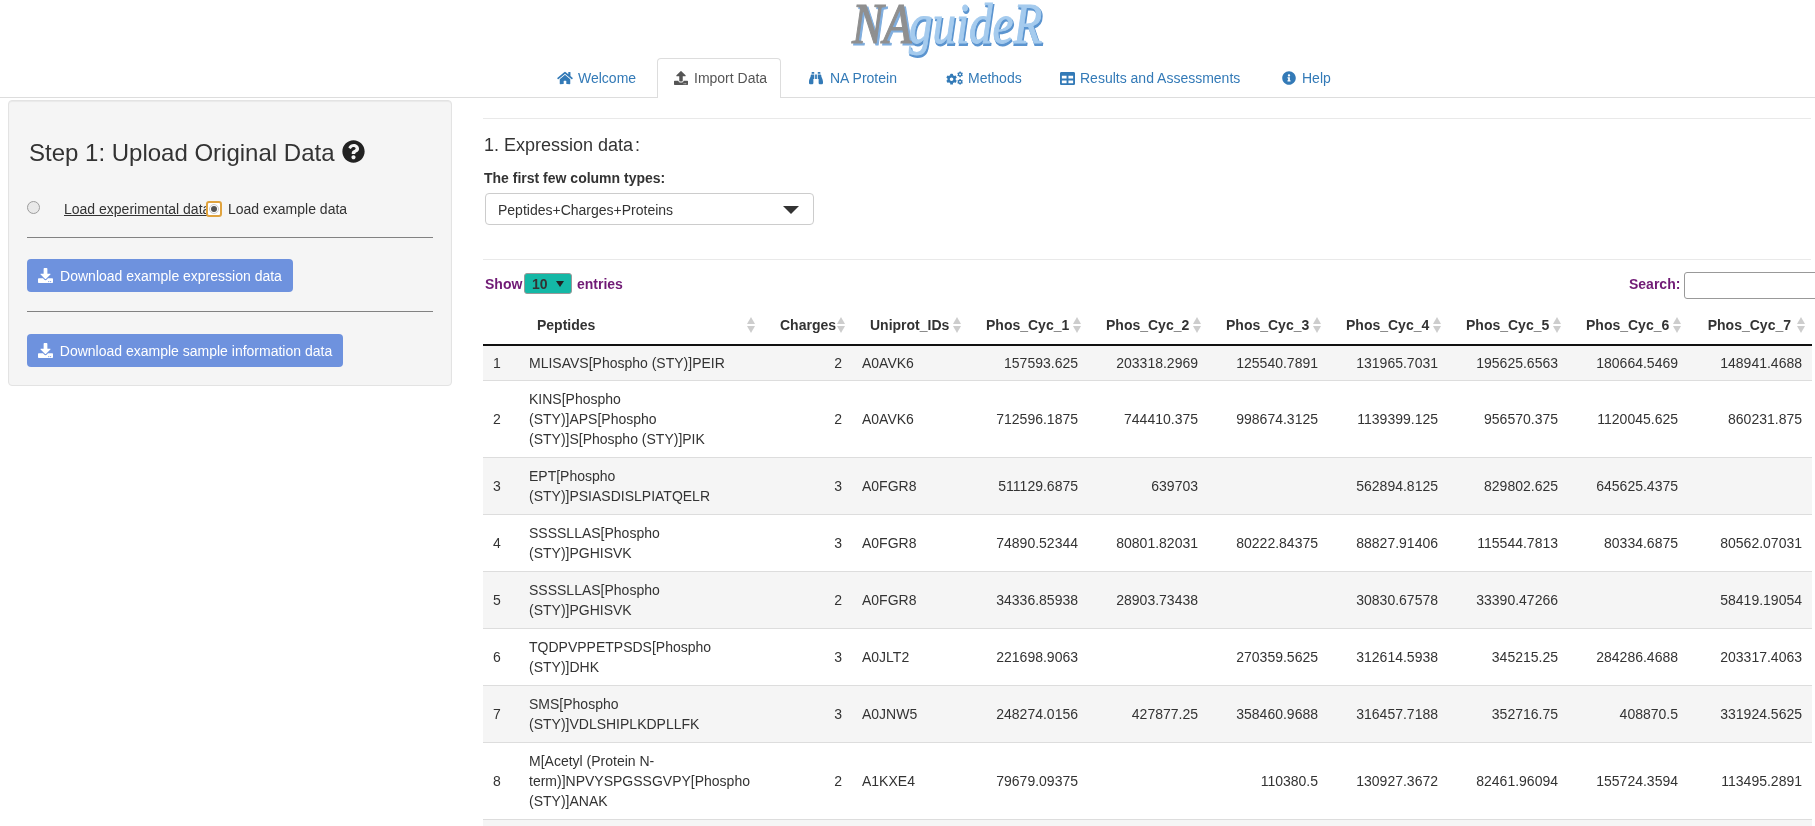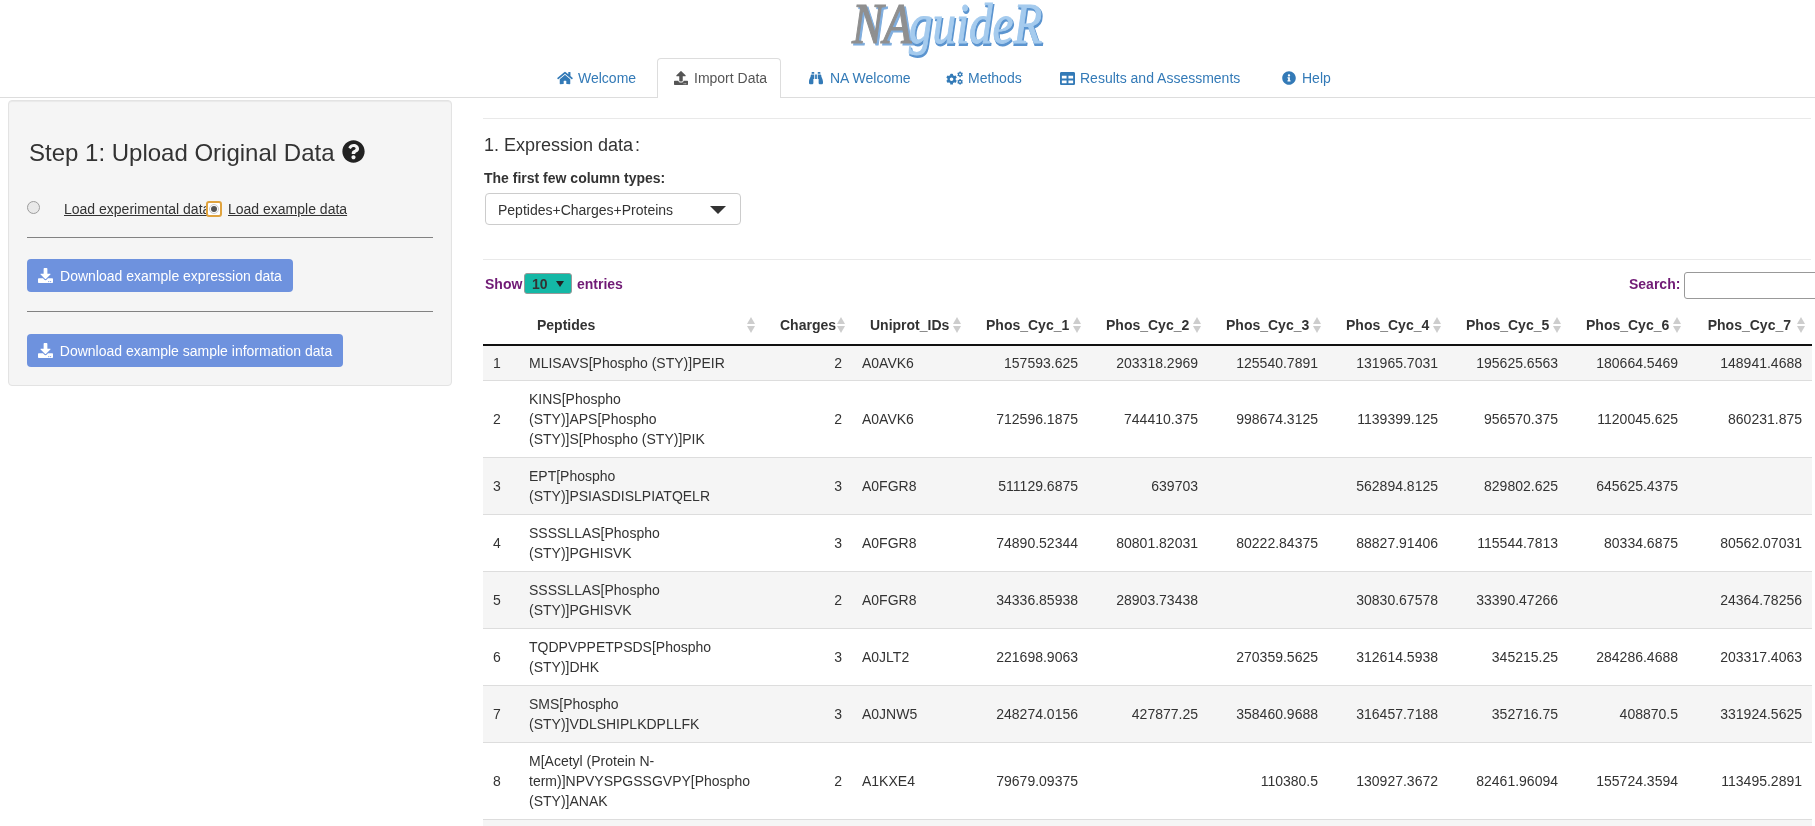--- a/index.html
+++ b/index.html
@@ -23,21 +23,21 @@
 .hr-side { left:27px; width:406px; height:1px; background:#828282; }
 .btn { background:#6E92DE; border-radius:4px; color:#fff; font-size:14px; display:flex; align-items:center; justify-content:center; gap:7px; }
 
 
 .radlab { top:201px; font-size:14px; color:#333; }
 
 
 .hr-main { left:483px; width:1328px; height:1px; background:#e9e9e9; }
 #h-exp { left:484px; top:135px; font-size:18px; color:#333; }
 #lbl-col { left:484px; top:170px; font-size:14px; font-weight:bold; }
-#selbox { left:485px; top:193px; width:256px; height:32px; background:#fff; border:1px solid #ccc; border-radius:4px; }
+#selbox { left:485px; top:193px; width:329px; height:32px; background:#fff; border:1px solid #ccc; border-radius:4px; }
 #selbox .txt { position:absolute; left:12px; top:8px; font-size:14px; color:#333; }
 #selbox .arr { position:absolute; right:14px; top:12px; width:0; height:0; border-left:8px solid transparent; border-right:8px solid transparent; border-top:8px solid #333; }
 
 
 .dtlbl { font-weight:bold; font-size:14px; color:#701a75; }
 #lensel { left:524px; top:273px; width:48px; height:21px; border:1px solid #999; border-radius:3px; background:#14b8a6; }
 #lensel .n { position:absolute; left:7px; top:2px; font-weight:bold; font-size:14px; }
 #lensel .a { position:absolute; right:7px; top:7px; width:0; height:0; border-left:4px solid transparent; border-right:4px solid transparent; border-top:6px solid #222; }
 #searchbox { left:1684px; top:272px; width:140px; height:27px; border:1px solid #999; border-radius:3px; background:#fff; }
 
@@ -82,21 +82,21 @@
   <svg width="14" height="14" viewBox="0 0 512 512" fill="#555">
       <path d="M296 384h-80c-13.3 0-24-10.7-24-24V192h-87.7c-17.8 0-26.7-21.5-14.1-34.1L242.3 5.7c7.5-7.5 19.8-7.5 27.3 0l152.2 152.2c12.6 12.6 3.7 34.1-14.1 34.1H320v168c0 13.3-10.7 24-24 24zm216-8v112c0 13.3-10.7 24-24 24H24c-13.3 0-24-10.7-24-24V376c0-13.3 10.7-24 24-24h136v8c0 30.9 25.1 56 56 56h80c30.9 0 56-25.1 56-56v-8h136c13.3 0 24 10.7 24 24zm-124 88c0-11-9-20-20-20s-20 9-20 20 9 20 20 20 20-9 20-20zm64 0c0-11-9-20-20-20s-20 9-20 20 9 20 20 20 20-9 20-20z"></path>
     </svg>
   <span style="margin-left:6px;">Import Data</span>
 </div>
 
 <div class="abs navitem" style="left:809px;">
   <svg width="14" height="14" viewBox="0 0 512 512" fill="#337ab7">
       <path d="M416 48c0-8.84-7.16-16-16-16h-64c-8.84 0-16 7.16-16 16v48h96V48zM63.91 159.99C61.4 253.84 3.46 274.22 0 404v44c0 17.67 14.33 32 32 32h96c17.67 0 32-14.33 32-32V288h32V128H95.84c-17.63 0-31.45 14.37-31.93 31.99zm384.18 0c-.48-17.62-14.3-31.99-31.93-31.99H320v160h32v160c0 17.67 14.33 32 32 32h96c17.67 0 32-14.33 32-32v-44c-3.46-129.78-61.4-150.16-63.91-244.01zM176 32h-64c-8.84 0-16 7.16-16 16v48h96V48c0-8.84-7.16-16-16-16zm48 256h64V128h-64v160z"></path>
     </svg>
-  <span style="margin-left:7px;">NA Welcome</span>
+  <span style="margin-left:7px;">NA Protein</span>
 </div>
 
 <div class="abs navitem" style="left:946px;">
   <svg width="17" height="14" viewBox="0 0 640 512" fill="#337ab7">
     <g transform="translate(0,90) scale(0.82)">
         <path id="cog" d="M487.4 315.7l-42.6-24.6c4.3-23.2 4.3-47 0-70.2l42.6-24.6c4.9-2.8 7.1-8.6 5.5-14-11.1-35.6-30-67.8-54.7-94.6-3.8-4.1-10-5.1-14.8-2.3L380.8 110c-17.9-15.4-38.5-27.3-60.8-35.1V25.8c0-5.6-3.9-10.5-9.4-11.7-36.7-8.2-74.3-7.8-109.2 0-5.5 1.2-9.4 6.1-9.4 11.7V75c-22.2 7.9-42.8 19.8-60.8 35.1L88.7 85.5c-4.9-2.8-11-1.9-14.8 2.3-24.7 26.7-43.6 58.9-54.7 94.6-1.7 5.4.6 11.2 5.5 14L67.3 221c-4.3 23.2-4.3 47 0 70.2l-42.6 24.6c-4.9 2.8-7.1 8.6-5.5 14 11.1 35.6 30 67.8 54.7 94.6 3.8 4.1 10 5.1 14.8 2.3l42.6-24.6c17.9 15.4 38.5 27.3 60.8 35.1v49.2c0 5.6 3.9 10.5 9.4 11.7 36.7 8.2 74.3 7.8 109.2 0 5.5-1.2 9.4-6.1 9.4-11.7v-49.2c22.2-7.9 42.8-19.8 60.8-35.1l42.6 24.6c4.9 2.8 11 1.9 14.8-2.3 24.7-26.7 43.6-58.9 54.7-94.6 1.5-5.5-.7-11.3-5.6-14.1zM256 336c-44.1 0-80-35.9-80-80s35.9-80 80-80 80 35.9 80 80-35.9 80-80 80z"></path>
       </g>
     <g transform="translate(420,10) scale(0.43)">
         <use href="#cog"></use>
       </g>
@@ -127,21 +127,21 @@
       <path d="M504 256c0 136.997-111.043 248-248 248S8 392.997 8 256C8 119.083 119.043 8 256 8s248 111.083 248 248zM262.655 90c-54.497 0-89.255 22.957-116.549 63.758-3.536 5.286-2.353 12.415 2.715 16.258l34.699 26.31c5.205 3.947 12.621 3.008 16.665-2.122 17.864-22.658 30.113-35.797 57.303-35.797 20.429 0 45.698 13.148 45.698 32.958 0 14.976-12.363 22.667-32.534 33.976C247.128 238.528 216 254.941 216 296v4c0 6.627 5.373 12 12 12h56c6.627 0 12-5.373 12-12v-1.333c0-28.462 83.186-29.647 83.186-106.667 0-58.002-60.165-102-116.531-102zM256 338c-25.365 0-46 20.635-46 46 0 25.364 20.635 46 46 46s46-20.636 46-46c0-25.365-20.635-46-46-46z"></path>
     </svg>
 </div>
 
 <div class="abs" style="left:27px; top:201px; width:13px; height:13px; border:1.5px solid #9d9d9d; border-radius:50%; background:#e9e9e9;"></div>
 <div class="abs radlab" style="left:64px;text-decoration:underline;">Load experimental data</div>
 <div class="abs" style="left:206px; top:201px; width:16px; height:16px; border:2px solid #e0a33e; border-radius:3px; background:#fff;">
   <div style="position:absolute; left:1px; top:1px; width:10px; height:10px; border:1px solid #ccc; border-radius:50%;"></div>
   <div style="position:absolute; left:3px; top:3px; width:6px; height:6px; background:#555; border-radius:50%;"></div>
 </div>
-<div class="abs radlab" style="left:228px;text-decoration:underline;">Load example data</div>
+<div class="abs radlab" style="left:228px;">Load example data</div>
 
 <div class="abs hr-side" style="top:237px;"></div>
 <div class="abs btn" style="left:27px; top:259px; width:266px; height:33px;">
   <svg width="15" height="15" viewBox="0 0 512 512" fill="#fff">
       <path d="M216 0h80c13.3 0 24 10.7 24 24v168h87.7c17.8 0 26.7 21.5 14.1 34.1L269.7 378.3c-7.5 7.5-19.8 7.5-27.3 0L90.1 226.1c-12.6-12.6-3.7-34.1 14.1-34.1H192V24c0-13.3 10.7-24 24-24zm296 376v112c0 13.3-10.7 24-24 24H24c-13.3 0-24-10.7-24-24V376c0-13.3 10.7-24 24-24h146.7l49 49c20.1 20.1 52.5 20.1 72.6 0l49-49H488c13.3 0 24 10.7 24 24zm-124 88c0-11-9-20-20-20s-20 9-20 20 9 20 20 20 20-9 20-20zm64 0c0-11-9-20-20-20s-20 9-20 20 9 20 20 20 20-9 20-20z"></path>
     </svg>
   <span>Download example expression data</span>
 </div>
 <div class="abs hr-side" style="top:311px;"></div>
 <div class="abs btn" style="left:27px; top:334px; width:316px; height:33px;">
@@ -255,21 +255,21 @@
         <td>5</td>
         <td>SSSSLLAS[Phospho (STY)]PGHISVK</td>
         <td class="r">2</td>
         <td>A0FGR8</td>
         <td class="r">34336.85938</td>
         <td class="r">28903.73438</td>
         <td class="r"></td>
         <td class="r">30830.67578</td>
         <td class="r">33390.47266</td>
         <td class="r"></td>
-        <td class="r">24364.78256</td>
+        <td class="r">58419.19054</td>
       </tr>
 <tr>
         <td>6</td>
         <td>TQDPVPPETPSDS[Phospho (STY)]DHK</td>
         <td class="r">3</td>
         <td>A0JLT2</td>
         <td class="r">221698.9063</td>
         <td class="r"></td>
         <td class="r">270359.5625</td>
         <td class="r">312614.5938</td>

